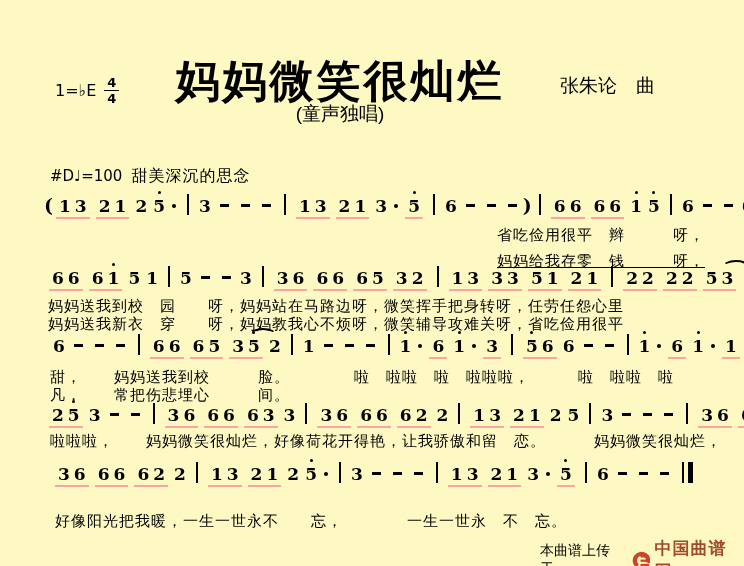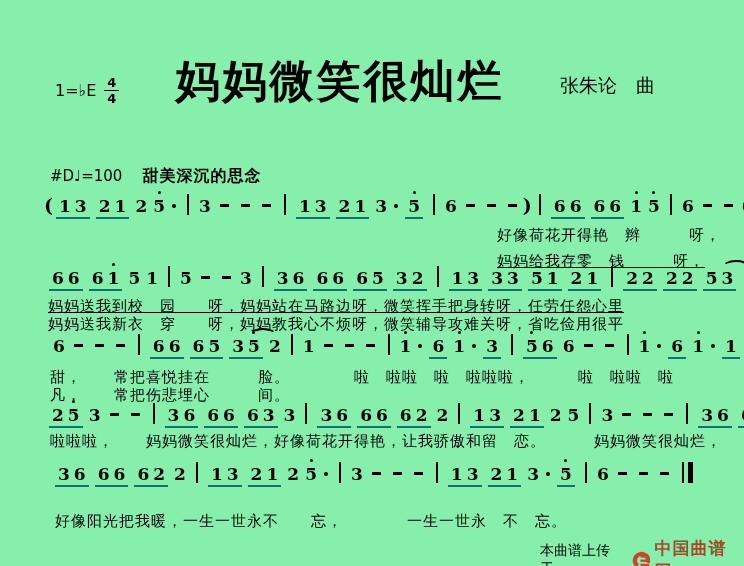--- a/index.html
+++ b/index.html
@@ -1,60 +1,60 @@
 <!DOCTYPE html>
 <html><head>
 <meta charset="utf-8">
 <style>
   html,body{margin:0;padding:0;background:#fff;}
-  .sheet{position:relative;width:744px;height:566px;background:#86efac;color:#000;
+  .sheet{position:relative;width:744px;height:566px;background:#fef9c3;color:#000;
          font-family:"Liberation Sans",sans-serif;overflow:hidden;}
 
   
   .keysig{position:absolute;left:55px;top:76px;font-size:16px;display:flex;align-items:center;
           font-family:"DejaVu Sans",sans-serif;}
   .meter{display:inline-block;margin-left:8px;text-align:center;font-size:13px;font-weight:bold;line-height:1;}
   .meter-num{display:block;border-bottom:1px solid #000;padding:0 3px 1px;}
   .meter-den{display:block;padding-top:1px;}
   .title{position:absolute;left:150px;top:52px;width:380px;text-align:center;
          font-family:"DejaVu Serif","Liberation Serif",serif;font-weight:bold;font-size:44px;letter-spacing:3px;}
   .subtitle{position:absolute;left:150px;top:101px;width:380px;text-align:center;font-size:19px;}
   .credits{position:absolute;left:560px;top:70px;font-size:19px;line-height:31px;}
 
   
   .tempo{position:absolute;left:50px;top:166px;font-size:15px;}
   .tempo-marking{font-family:"DejaVu Sans",sans-serif;}
-  .tempo-expression{font-weight:bold;font-size:16px;margin-left:16px;letter-spacing:1px;}
+  .tempo-expression{font-weight:normal;font-size:16px;margin-left:5px;letter-spacing:1px;}
 
   
   .notes-row{position:absolute;white-space:nowrap;height:30px;
              font-family:"DejaVu Serif","Liberation Serif",serif;font-weight:bold;font-size:17px;}
   .note{display:inline-block;position:relative;margin:0 3px;line-height:22px;}
   .note.hi::before{content:"";position:absolute;left:50%;margin-left:-1.5px;top:-4px;width:3px;height:3px;
                    border-radius:50%;background:#000;}
-  .beam{display:inline-block;border-bottom:2px solid #0f766e;margin:0 3px;padding:0 1px;line-height:20px;}
+  .beam{display:inline-block;border-bottom:2px solid #fca5a5;margin:0 3px;padding:0 1px;line-height:20px;}
   .beam .note{margin:0 2px;}
   .dash{display:inline-block;width:9px;height:3px;background:#000;margin:0 6px;vertical-align:5px;}
   .augdot{display:inline-block;width:4px;height:4px;border-radius:50%;background:#000;margin:0 4px;vertical-align:4px;}
   .bar{display:inline-block;width:2px;height:21px;background:#000;margin:0 7px;vertical-align:-3px;}
   .finalbar{display:inline-block;width:4px;height:21px;border-left:2px solid #000;border-right:5px solid #000;
             margin:0 7px;vertical-align:-3px;}
   .paren{font-size:19px;}
   .arc{display:inline-block;width:0;height:0;position:relative;}
   .arc::before{content:"";position:absolute;left:-17px;top:-24px;width:24px;height:11px;
                border:2px solid transparent;border-top-color:#000;border-radius:50%;}
 
   .lyric-row{position:absolute;white-space:nowrap;font-size:15px;letter-spacing:1px;}
 
   
   .sys1-notes{left:44px;top:194px;}
   .sys1-ly1{left:497px;top:226px;}
   .sys1-ly2{left:497px;top:252px;text-decoration:underline;}
   .sys2-notes{left:46px;top:266px;}
-  .sys2-ly1{left:48px;top:297px;text-decoration:underline;}
+  .sys2-ly1{left:48px;top:297px;}
   .sys2-ly2{left:48px;top:315px;text-align:center;}
   .sys3-notes{left:50px;top:334px;}
   .sys3-ly1{left:50px;top:368px;}
   .sys3-ly2{left:50px;top:386px;}
   .sys4-notes{left:46px;top:403px;}
   .sys4-ly1{left:50px;top:432px;font-family:Liberation Mono, monospace;}
   .sys5-notes{left:52px;top:462px;}
   .sys5-ly1{left:55px;top:512px;}
 
   
@@ -70,39 +70,40 @@
 
   <div class="keysig">
     <span>1=♭E</span>
     <span class="meter">
       <span class="meter-num">4</span>
       <span class="meter-den">4</span>
     </span>
   </div>
 
   <div class="title">妈妈微笑很灿烂</div>
+  <div class="subtitle">(童声独唱)</div>
 
   <div class="credits">
     <div>张朱论　曲</div>
   </div>
 
   <div class="tempo">
     <span class="tempo-marking">#D♩=100</span>
     <span class="tempo-expression">甜美深沉的思念</span>
   </div>
 
   <div id="score">
       <div class="notes-row sys1-notes"><span class="paren">(</span><span class="beam"><span class="note">1</span><span class="note">3</span></span><span class="beam"><span class="note">2</span><span class="note">1</span></span><span class="note">2</span><span class="note hi">5</span><span class="augdot"></span><span class="bar"></span><span class="note">3</span><span class="dash"></span><span class="dash"></span><span class="dash"></span><span class="bar"></span><span class="beam"><span class="note">1</span><span class="note">3</span></span><span class="beam"><span class="note">2</span><span class="note">1</span></span><span class="note">3</span><span class="augdot"></span><span class="beam"><span class="note hi">5</span></span><span class="bar"></span><span class="note">6</span><span class="dash"></span><span class="dash"></span><span class="dash"></span><span class="paren">)</span><span class="bar"></span><span class="beam"><span class="note">6</span><span class="note">6</span></span><span class="beam"><span class="note">6</span><span class="note">6</span></span><span class="note hi">1</span><span class="note hi">5</span><span class="bar"></span><span class="note">6</span><span class="dash"></span><span class="dash"></span><span class="note">6</span></div>
-      <div class="lyric-row sys1-ly1">好像荷花开得艳　辫　　　呀，</div>
+      <div class="lyric-row sys1-ly1">省吃俭用很平　辫　　　呀，</div>
       <div class="lyric-row sys1-ly2">妈妈给我存零　钱　　　呀，</div>
       <div class="notes-row sys2-notes"><span class="beam"><span class="note">6</span><span class="note">6</span></span><span class="beam"><span class="note">6</span><span class="note hi">1</span></span><span class="note">5</span><span class="note">1</span><span class="bar"></span><span class="note">5</span><span class="dash"></span><span class="dash"></span><span class="note">3</span><span class="bar"></span><span class="beam"><span class="note">3</span><span class="note">6</span></span><span class="beam"><span class="note">6</span><span class="note">6</span></span><span class="beam"><span class="note">6</span><span class="note">5</span></span><span class="beam"><span class="note">3</span><span class="note">2</span></span><span class="bar"></span><span class="beam"><span class="note">1</span><span class="note">3</span></span><span class="beam"><span class="note">3</span><span class="note">3</span></span><span class="beam"><span class="note">5</span><span class="note">1</span></span><span class="beam"><span class="note">2</span><span class="note">1</span></span><span class="bar"></span><span class="beam"><span class="note">2</span><span class="note">2</span></span><span class="beam"><span class="note">2</span><span class="note">2</span></span><span class="beam"><span class="note">5</span><span class="note">3</span></span><span class="arc"></span><span class="note">1</span></div>
       <div class="lyric-row sys2-ly1">妈妈送我到校　园　　呀，妈妈站在马路边呀，微笑挥手把身转呀，任劳任怨心里</div>
       <div class="lyric-row sys2-ly2">妈妈送我新衣　穿　　呀，妈妈教我心不烦呀，微笑辅导攻难关呀，省吃俭用很平</div>
       <div class="notes-row sys3-notes"><span class="note">6</span><span class="dash"></span><span class="dash"></span><span class="dash"></span><span class="bar"></span><span class="beam"><span class="note">6</span><span class="note">6</span></span><span class="beam"><span class="note">6</span><span class="note">5</span></span><span class="beam"><span class="note">3</span><span class="note hi">5</span></span><span class="arc"></span><span class="note">2</span><span class="bar"></span><span class="note">1</span><span class="dash"></span><span class="dash"></span><span class="dash"></span><span class="bar"></span><span class="note hi">1</span><span class="augdot"></span><span class="beam"><span class="note">6</span></span><span class="note hi">1</span><span class="augdot"></span><span class="beam"><span class="note">3</span></span><span class="bar"></span><span class="beam"><span class="note hi">5</span><span class="note">6</span></span><span class="note">6</span><span class="dash"></span><span class="dash"></span><span class="bar"></span><span class="note hi">1</span><span class="augdot"></span><span class="beam"><span class="note">6</span></span><span class="note hi">1</span><span class="augdot"></span><span class="beam"><span class="note">1</span></span></div>
-      <div class="lyric-row sys3-ly1">甜，　　常把喜悦挂在　　　脸。　　　　啦　啦啦　啦　啦啦啦，　　　啦　啦啦　啦</div>
+      <div class="lyric-row sys3-ly1">甜，　　妈妈送我到校　　　脸。　　　　啦　啦啦　啦　啦啦啦，　　　啦　啦啦　啦</div>
       <div class="lyric-row sys3-ly2">凡，　　常把伤悲埋心　　　间。</div>
       <div class="notes-row sys4-notes"><span class="beam"><span class="note">2</span><span class="note hi">5</span></span><span class="note">3</span><span class="dash"></span><span class="dash"></span><span class="bar"></span><span class="beam"><span class="note">3</span><span class="note">6</span></span><span class="beam"><span class="note">6</span><span class="note">6</span></span><span class="beam"><span class="note">6</span><span class="note">3</span></span><span class="note">3</span><span class="bar"></span><span class="beam"><span class="note">3</span><span class="note">6</span></span><span class="beam"><span class="note">6</span><span class="note">6</span></span><span class="beam"><span class="note">6</span><span class="note">2</span></span><span class="note">2</span><span class="bar"></span><span class="beam"><span class="note">1</span><span class="note">3</span></span><span class="beam"><span class="note">2</span><span class="note">1</span></span><span class="note">2</span><span class="note">5</span><span class="bar"></span><span class="note">3</span><span class="dash"></span><span class="dash"></span><span class="dash"></span><span class="bar"></span><span class="beam"><span class="note">3</span><span class="note">6</span></span><span class="beam"><span class="note">6</span></span></div>
       <div class="lyric-row sys4-ly1">啦啦啦，　　妈妈微笑很灿烂，好像荷花开得艳，让我骄傲和留　恋。　　　妈妈微笑很灿烂，</div>
       <div class="notes-row sys5-notes"><span class="beam"><span class="note">3</span><span class="note">6</span></span><span class="beam"><span class="note">6</span><span class="note">6</span></span><span class="beam"><span class="note">6</span><span class="note">2</span></span><span class="note">2</span><span class="bar"></span><span class="beam"><span class="note">1</span><span class="note">3</span></span><span class="beam"><span class="note">2</span><span class="note">1</span></span><span class="note">2</span><span class="note hi">5</span><span class="augdot"></span><span class="bar"></span><span class="note">3</span><span class="dash"></span><span class="dash"></span><span class="dash"></span><span class="bar"></span><span class="beam"><span class="note">1</span><span class="note">3</span></span><span class="beam"><span class="note">2</span><span class="note">1</span></span><span class="note">3</span><span class="augdot"></span><span class="beam"><span class="note hi">5</span></span><span class="bar"></span><span class="note">6</span><span class="dash"></span><span class="dash"></span><span class="dash"></span><span class="finalbar"></span></div>
       <div class="lyric-row sys5-ly1">好像阳光把我暖，一生一世永不　　忘，　　　　一生一世永　不　忘。</div>
     </div>
 
   <div class="footer">
     <span class="footer-prefix">本曲谱上传于</span>
     <svg class="logo" viewBox="0 0 20 20" style="color: rgb(201, 69, 44);">

